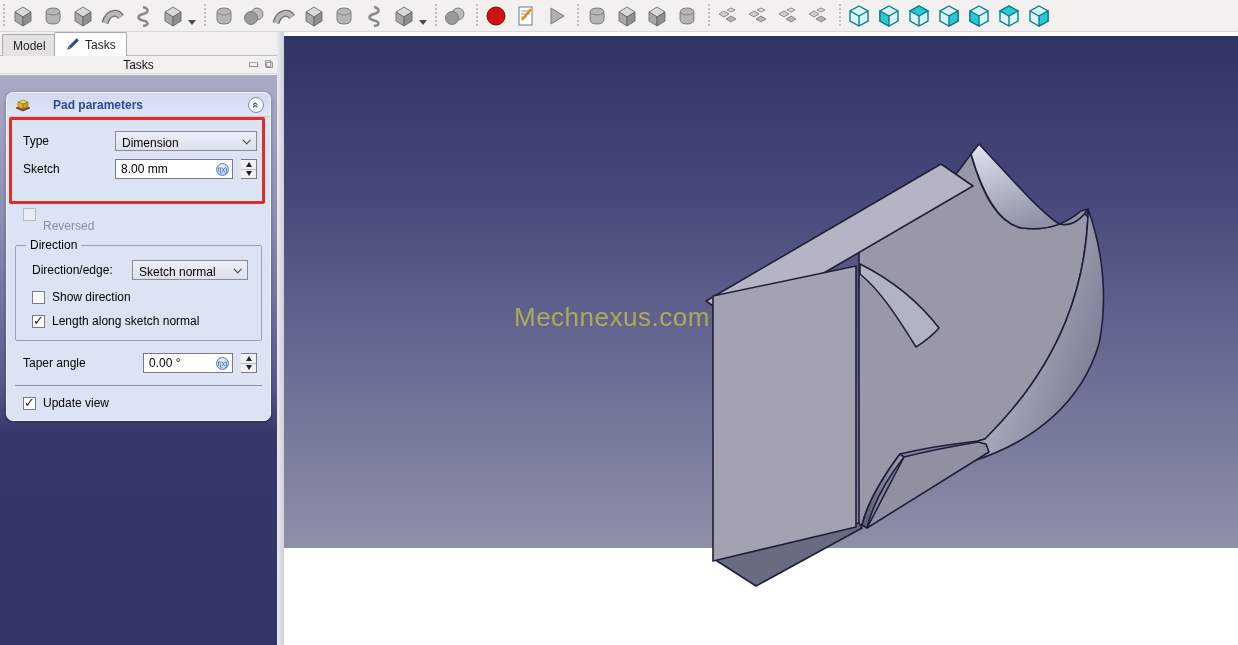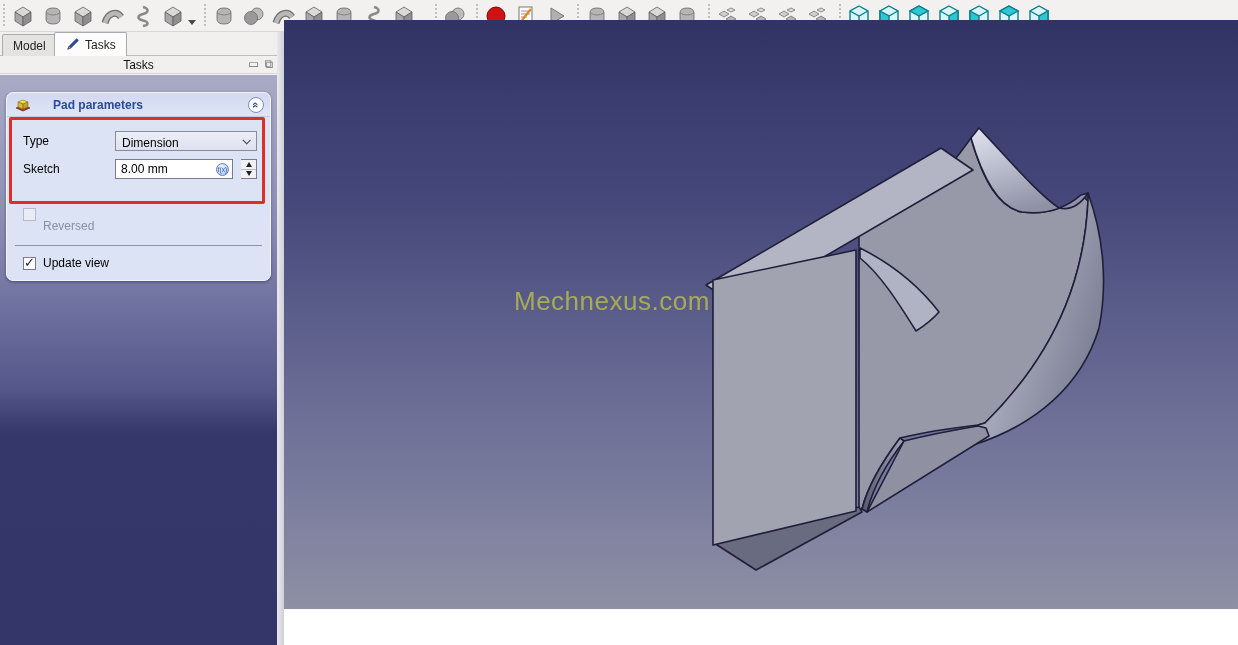--- a/index.html
+++ b/index.html
@@ -92,21 +92,21 @@
 
   .group { margin:12px 8px 0 8px; border:1px solid #9aa0b8; border-radius:2px; position:relative;
     padding:12px 0 12px 0; }
   .group .legend { position:absolute; top:-8px; left:10px; background:#dce3f5; padding:0 4px; }
   .group .frow .lbl { width:104px; }
   .group .combo { flex:none; width:116px; }
 
   .sep { border-top:1px solid #8a90a8; margin:12px 8px 0 8px; }
 
   
-  .view3d { position:absolute; left:284px; top:20px; width:954px; height:589px;
+  .view3d { position:absolute; left:284px; top:36px; width:954px; height:512px;
     background:linear-gradient(180deg,#323365 0%,#45477a 30%,#6b6d96 65%,#8e90a6 100%); }
   .watermark { position:absolute; left:230px; top:266px; font-size:26px; color:#b6ba4e;
     opacity:.85; letter-spacing:.5px; }
   .part { position:absolute; left:0; top:0; }
 </style>
 </head>
 <body>
 
 <svg width="0" height="0" style="position:absolute">
   <defs>
@@ -423,21 +423,56 @@
           </div>
         </div>
       </div>
 
 
       <div class="cbrow disabled" style="margin-top:16px;">
         <span class="cb"></span>
         <span class="cb-label">Reversed</span>
       </div>
 
-
+      <div class="group">
+        <span class="legend">Direction</span>
+        <div class="frow" style="margin-top:2px;">
+          <span class="lbl">Direction/edge:</span>
+          <div class="combo">
+            <span>Sketch normal</span>
+            <span class="chev"></span>
+          </div>
+        </div>
+        <div class="cbrow">
+          <span class="cb"></span>
+          <span class="cb-label">Show direction</span>
+        </div>
+        <div class="cbrow">
+          <span class="cb checked"></span>
+          <span class="cb-label">Length along sketch normal</span>
+        </div>
+      </div>
+
+      <div class="frow" style="margin-top:12px;">
+        <span class="lbl" style="width:120px;">Taper angle</span>
+        <div class="spinwrap" style="flex:1;">
+          <div class="spinfield" style="flex:1;">
+            <span class="val">0.00 °</span>
+            <span class="fx">f(x)</span>
+          </div>
+          <div class="spincol">
+            <div>
+                <span class="tri-u"></span>
+              </div>
+            <div>
+                <span class="tri-d"></span>
+              </div>
+          </div>
+        </div>
+      </div>
 
       <div class="sep"></div>
 
       <div class="cbrow">
         <span class="cb checked"></span>
         <span class="cb-label">Update view</span>
       </div>
     </div>
   </div>
 </div>

